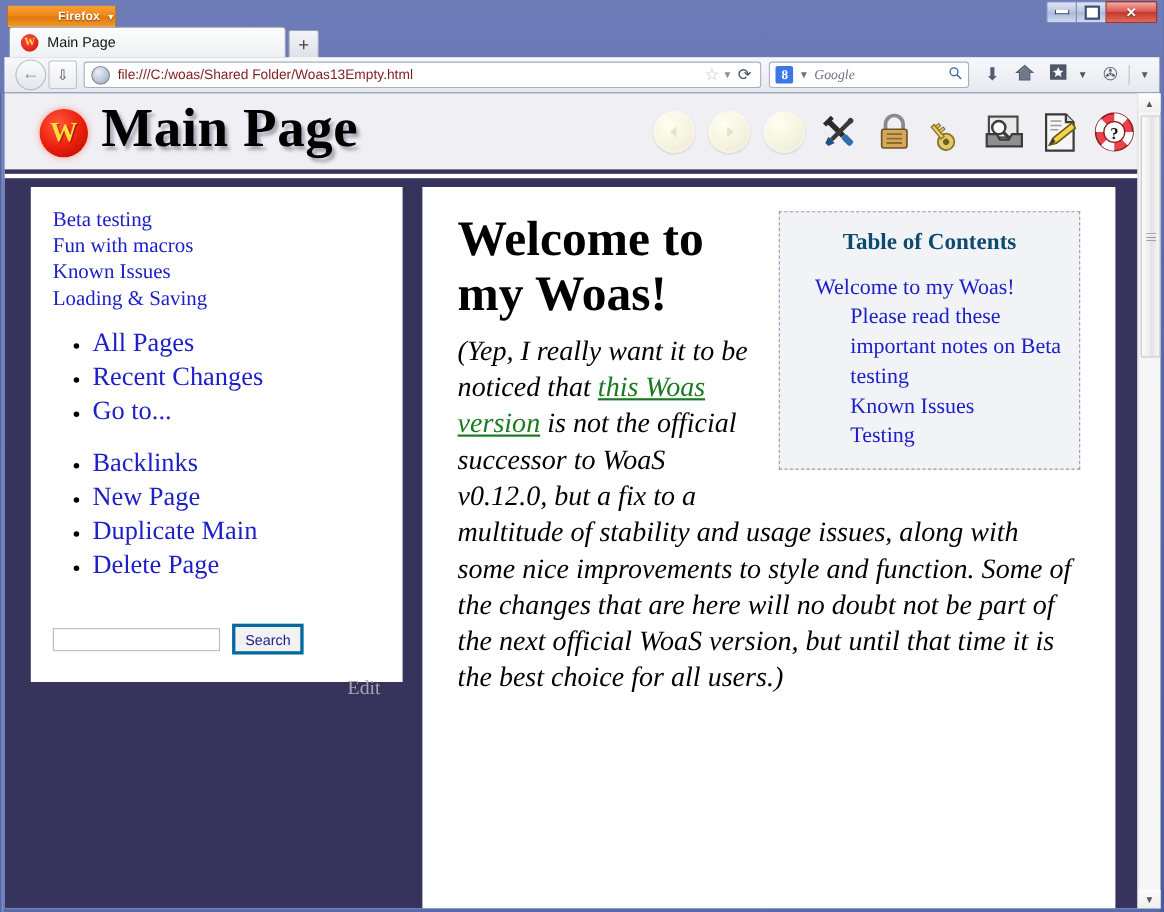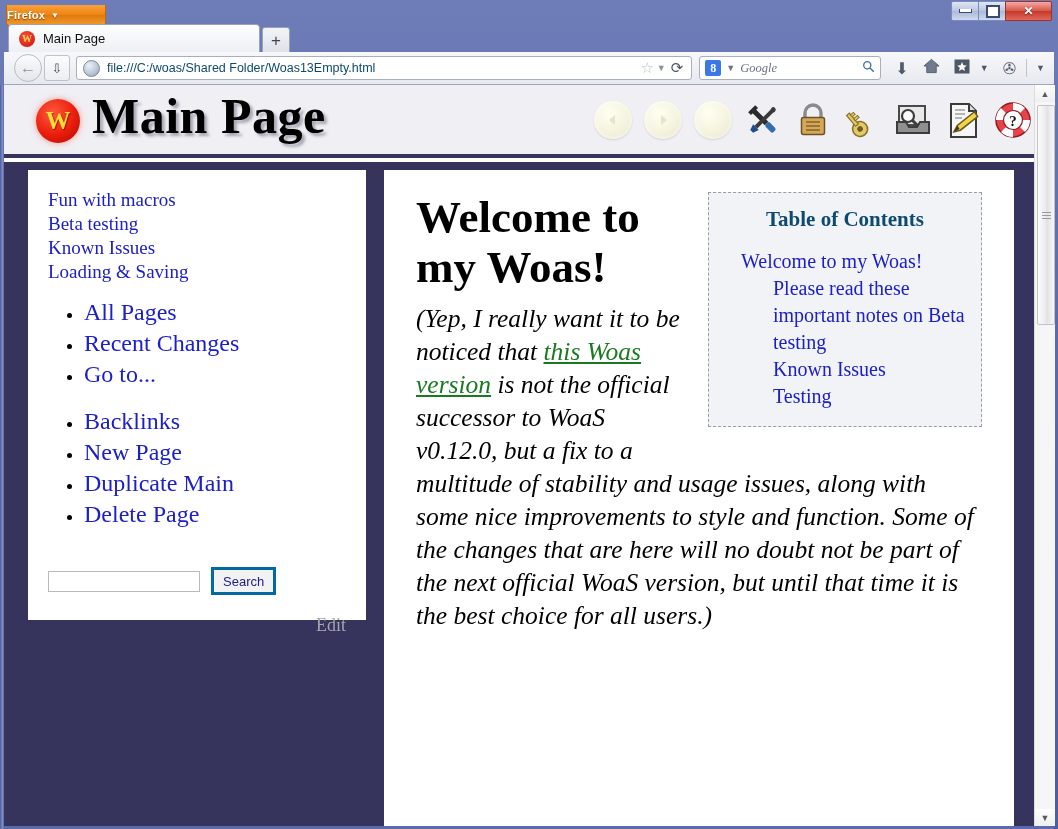--- a/index.html
+++ b/index.html
@@ -21,21 +21,21 @@
   #titlebar {
     position: absolute; left: 0; top: 0; width: 1058px; height: 22px;
   }
   #ff-button {
     position: absolute; left: 6px; top: 5px;
     width: 98px; height: 20px;
     border-radius: 0 0 4px 4px;
     background: linear-gradient(180deg,#f9a13a 0%, #ef8514 48%, #e07a0c 52%, #f09a2e 100%);
     border: 1px solid #c06a08; border-top: none;
     box-shadow: inset 0 -1px 0 rgba(255,255,255,.35);
-    display: flex; align-items: center; justify-content: flex-start;
+    display: flex; align-items: center; justify-content: flex-end;
     color: #fff; font-size: 11px; font-weight: bold;
     text-shadow: 0 1px 1px rgba(0,0,0,.45);
     letter-spacing: .2px;
   }
   #ff-caret { margin-left: 6px; font-size: 8px; }
 
   .wbtn {
     position: absolute; top: 1px; height: 18px; width: 27px;
     border: 1px solid #7b8bbd;
     background: linear-gradient(180deg,#dfe6f3 0%, #b9c5e0 50%, #aab8d9 51%, #cfd9ee 100%);
@@ -109,21 +109,21 @@
     display:flex; align-items:center; padding: 0 6px; box-sizing: border-box;
     min-width: 0;
   }
   #globe-icon {
     width: 15px; height: 15px; border-radius: 50%;
     border: 1px solid #7d8794;
     background: radial-gradient(circle at 35% 30%, #eaf0f7 0%, #b9c6d6 60%, #8e9cae 100%);
     flex: none;
   }
   #url-text {
-    margin-left: 7px; font-size: 12.5px; color: #0c4a6e; white-space: nowrap;
+    margin-left: 7px; font-size: 12.5px; color: #7f1d1d; white-space: nowrap;
     overflow: hidden; flex: 1 1 auto;
   }
   #star-icon { color:#b9bec8; font-size: 15px; flex:none;}
   #urlcaret { color:#8a90a0; font-size: 9px; margin: 0 5px 0 3px; flex:none;}
   #reload-icon { color:#4c5566; font-size: 15px; flex:none; margin-right: 2px;}
   #searchbar {
     margin-left: 7px; width: 182px; height: 24px; flex:none;
     background:#fff; border: 1px solid #a8b0bd; border-radius: 3px;
     display:flex; align-items:center; padding: 0 5px; box-sizing:border-box;
   }
@@ -462,22 +462,22 @@
             <text x="20" y="26" text-anchor="middle" font-size="15" font-weight="bold" font-family="Liberation Serif, serif" fill="#111">?</text>
           </svg>
         </div>
 
       </div>
     </div>
 
     <div id="wiki-body">
 
       <div id="sidebar">
+        <a class="sb-link">Beta testing</a>
         <a class="sb-link">Fun with macros</a>
-        <a class="sb-link">Beta testing</a>
         <a class="sb-link">Known Issues</a>
         <a class="sb-link">Loading &amp; Saving</a>
 
         <ul id="sb-ul1">
           <li><a class="sb-li-link">All Pages</a></li>
           <li><a class="sb-li-link">Recent Changes</a></li>
           <li><a class="sb-li-link">Go to...</a></li>
         </ul>
 
         <ul id="sb-ul2">

